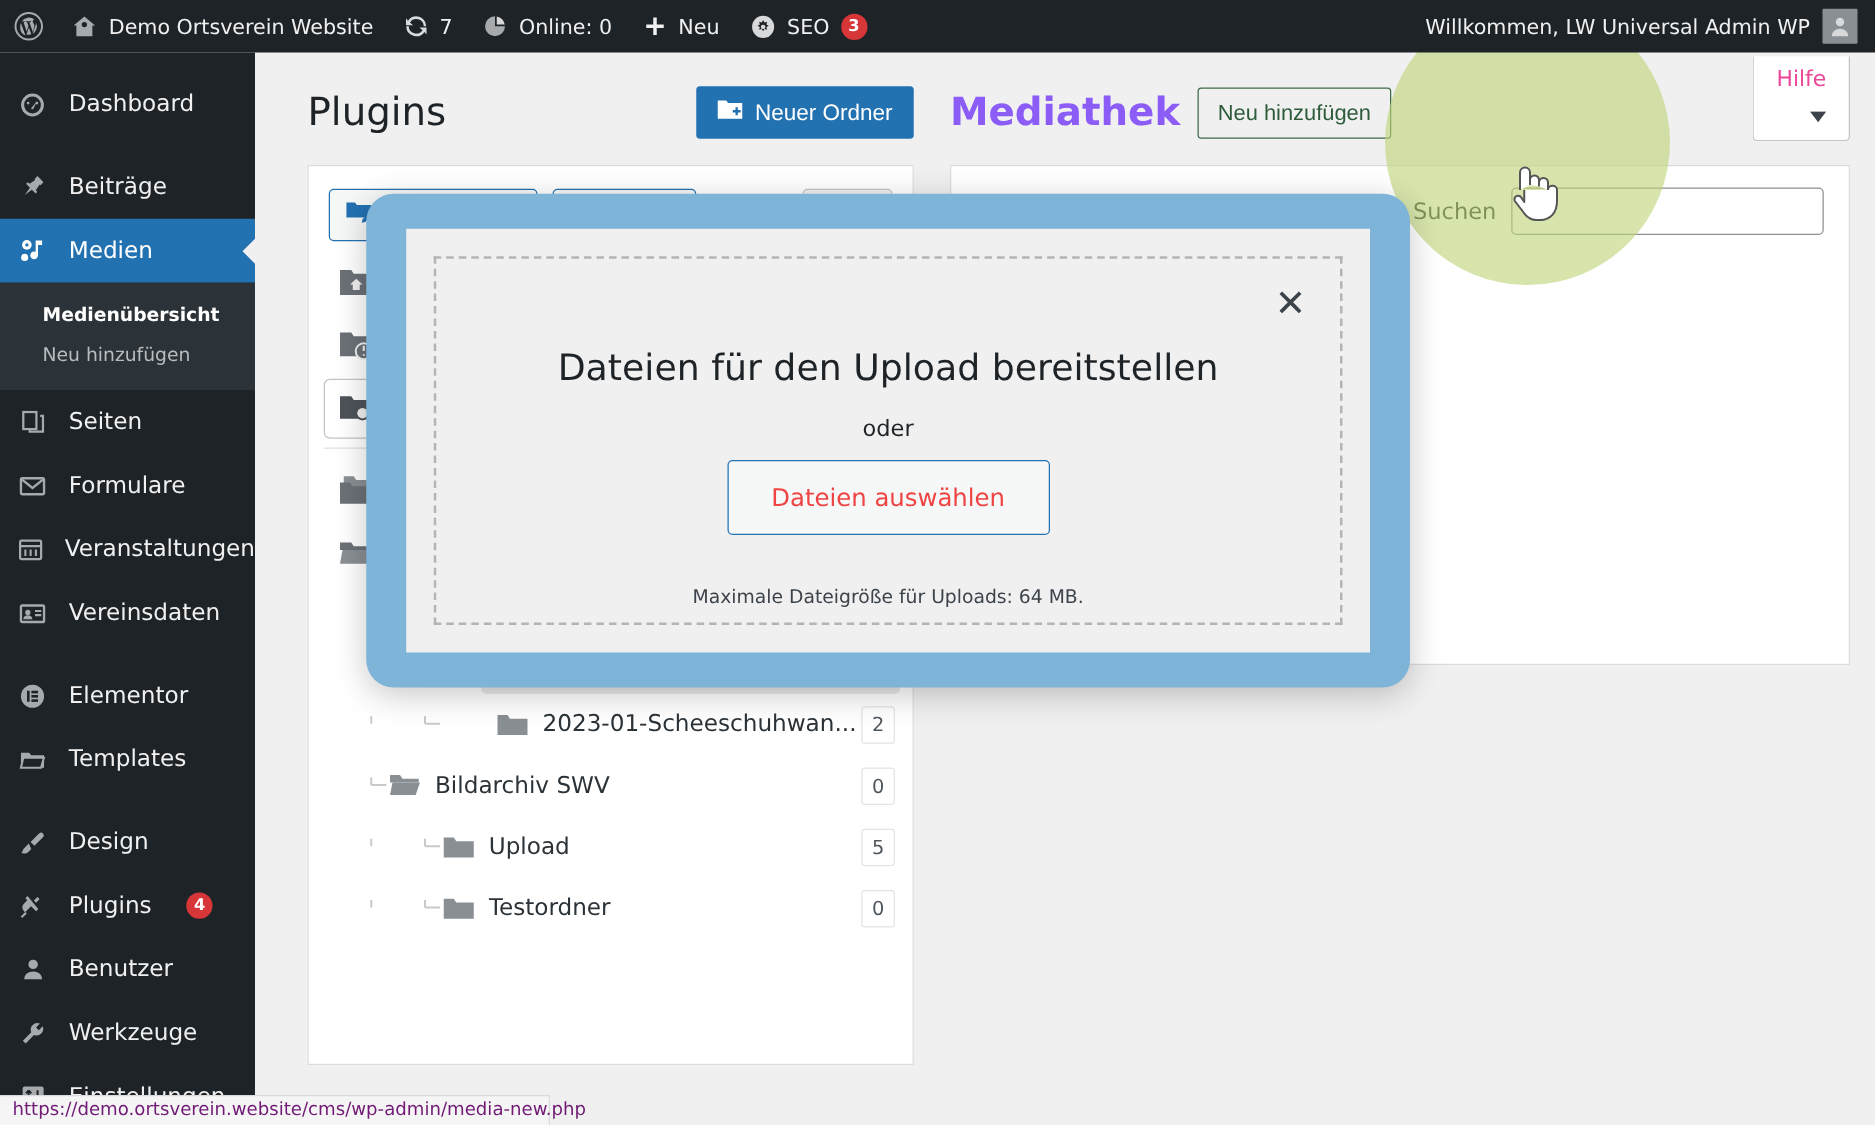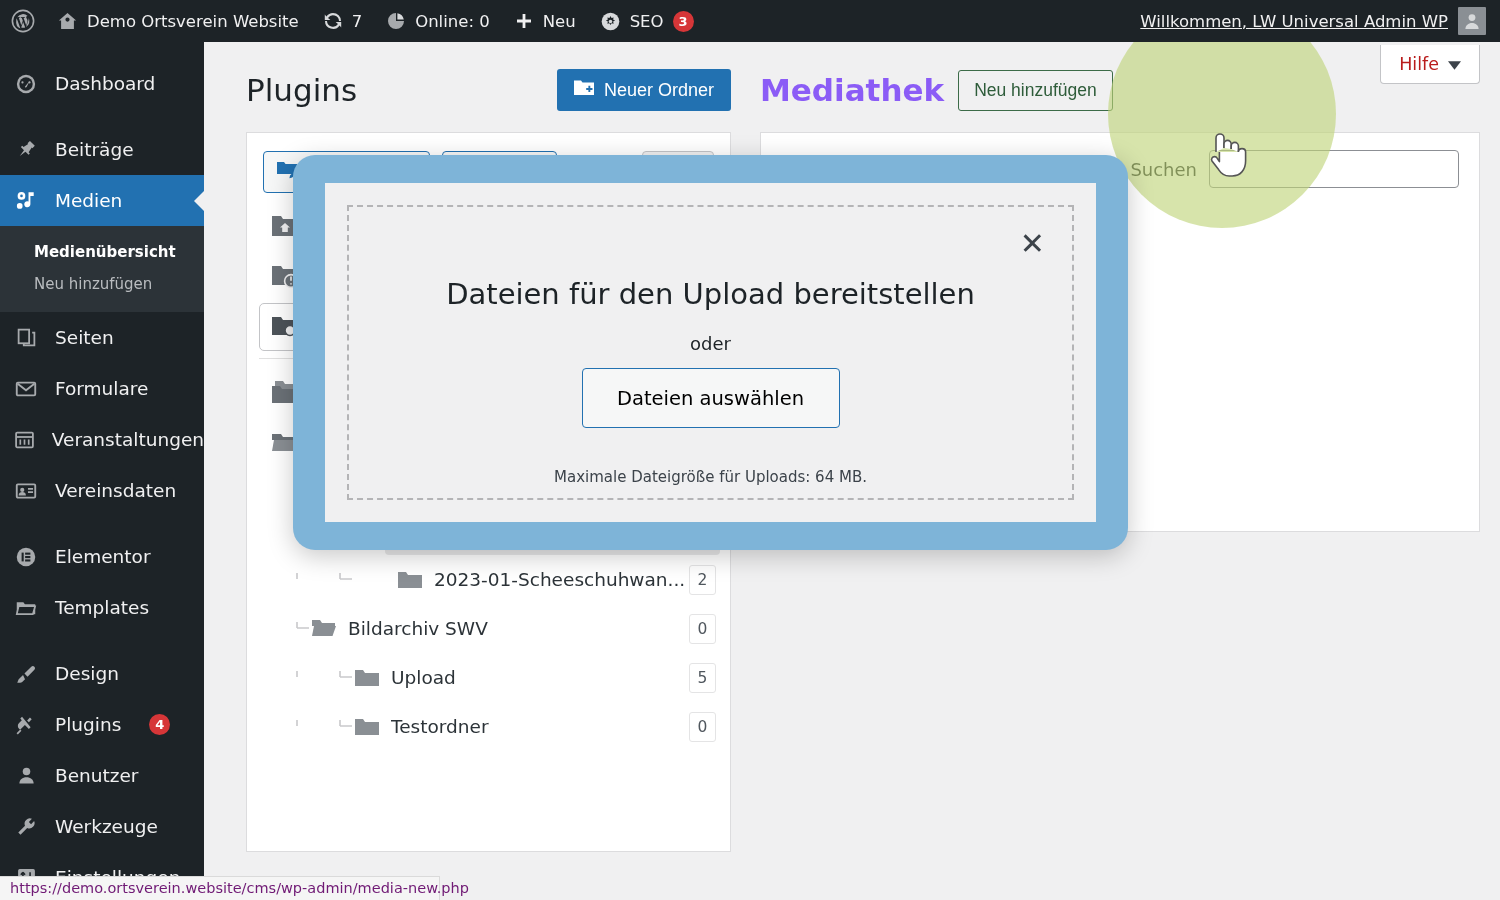--- a/index.html
+++ b/index.html
@@ -15,21 +15,21 @@
   .adminbar {
     position: absolute; top: 0; left: 0; width: 1500px; height: 42px;
     background: #1d2327; color: #f0f0f1;
     display: flex; align-items: center;
     font-size: 16.5px;
     z-index: 60;
   }
   .ab-item { display: flex; align-items: center; gap: 9px; padding: 0 12px; height: 42px; color: #f0f0f1; white-space: nowrap; }
   .ab-logo { padding-left: 11px; padding-right: 10px; }
   .ab-ico { display: inline-flex; align-items: center; justify-content: center; }
-  .ab-right { margin-left: auto; display: flex; align-items: center; gap: 10px; padding-right: 14px; text-decoration: underline; }
+  .ab-right { margin-left: auto; display: flex; align-items: center; gap: 10px; padding-right: 14px; }
   .ab-avatar {
     width: 28px; height: 28px; background: #8a8f94; border-radius: 1px;
     display: flex; align-items: center; justify-content: center;
     color: #d7d9db; font-size: 19px; line-height: 1;
   }
   .badge-red {
     background: #d63638; color: #fff; border-radius: 11px;
     min-width: 21px; height: 21px; padding: 0 6px;
     display: inline-flex; align-items: center; justify-content: center;
     font-size: 13px; font-weight: 600;
@@ -60,23 +60,24 @@
   .submenu-item.cur { color: #fff; font-weight: bold; }
   .sep { height: 15px; }
 
   
   .main { position: absolute; top: 42px; left: 220px; width: 1280px; height: 858px; background: #f0f0f1; }
 
   .helpbtn {
     position: absolute; top: 3px; right: 20px;
     background: #fff; border: 1px solid #c3c4c7; border-top: none;
     border-radius: 0 0 4px 4px;
-    padding: 9px 18px; font-size: 17.5px; color: #b91c1c;
+    padding: 9px 18px; font-size: 17.5px; color: #ec4899;
     display: flex; align-items: flex-end; gap: 9px;
     z-index: 10;
+    flex-direction: column;
   }
 
   
   .ordner-col { position: absolute; left: 26px; top: 18px; width: 485px; }
   .ordner-head { display: flex; align-items: center; height: 60px; }
   .ordner-title { font-size: 31px; font-weight: 400; color: #1d2327; }
   .btn-primary {
     margin-left: auto; background: #2271b1; color: #fff;
     border: none; border-radius: 3px;
     padding: 10px 17px; font-size: 18px;
@@ -163,21 +164,21 @@
   .dropzone {
     position: absolute; left: 22px; top: 22px; right: 22px; bottom: 22px;
     border: 2px dashed #b4b4b6;
     display: flex; flex-direction: column; align-items: center;
   }
   .dz-title { margin-top: 70px; font-size: 29px; color: #1d2327; font-weight: 400; }
   .dz-or { margin-top: 22px; font-size: 18px; color: #1d2327; }
   .dz-select {
     margin-top: 14px; width: 258px; height: 60px;
     border: 1px solid #2271b1; border-radius: 4px; background: #f6f7f7;
-    color: #000000; font-size: 19.5px;
+    color: #ef4444; font-size: 19.5px;
     display: flex; align-items: center; justify-content: center;
   }
   .dz-max { margin-top: 40px; font-size: 15px; color: #3c434a; }
   .dz-close {
     position: absolute; right: 27px; top: 22px;
     font-size: 30px; color: #3c434a; line-height: 1; background: none; border: none;
     font-family: "DejaVu Sans", sans-serif;
   }
 
   

